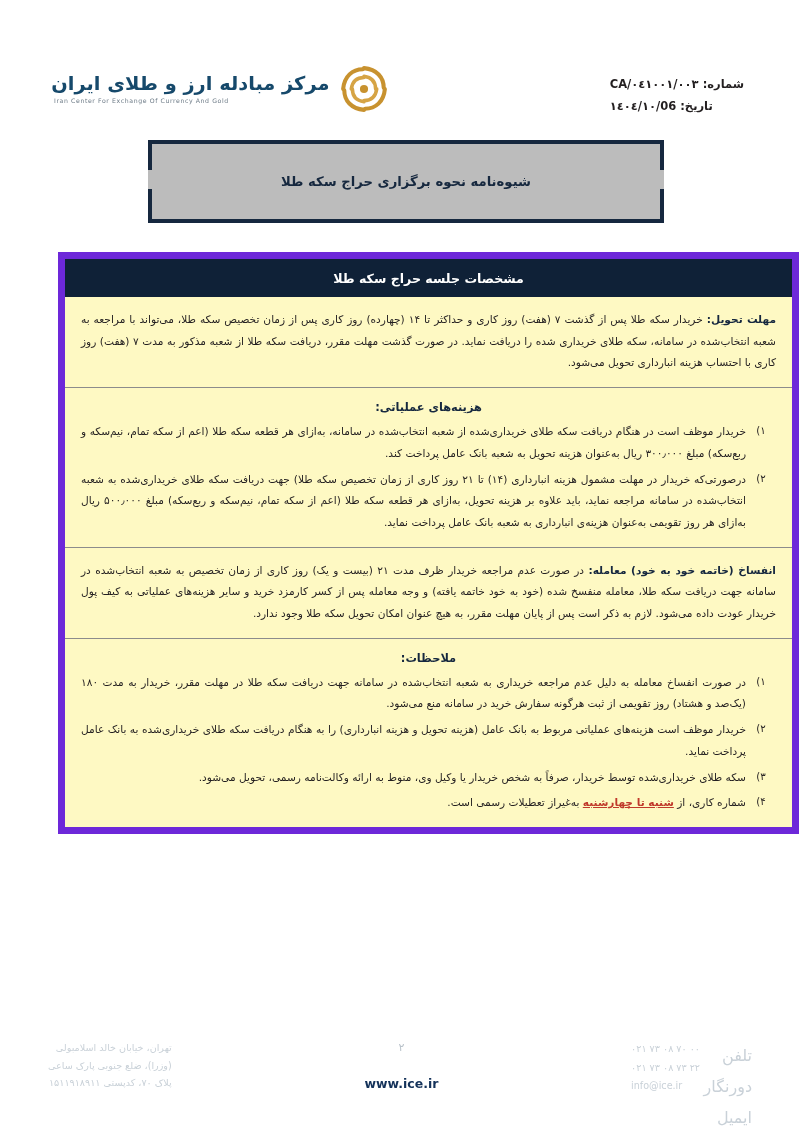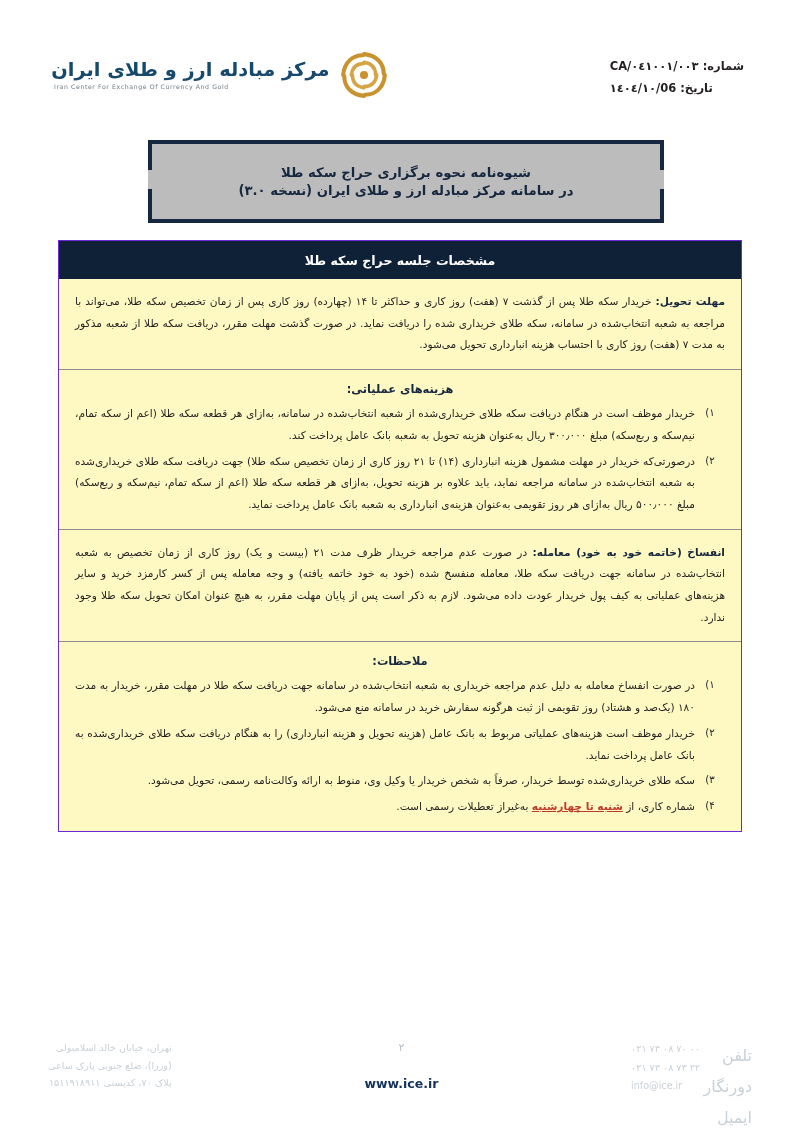--- a/index.html
+++ b/index.html
@@ -26,21 +26,21 @@
   
   .doc-header {
     position: absolute;
     top: 38px;
     left: 40px;
     right: 40px;
     height: 80px;
     display: flex;
     flex-direction: row-reverse;
     justify-content: space-between;
-    align-items: flex-start;
+    align-items: flex-end;
   }
 
   .logo-block {
     display: flex;
     flex-direction: row;
     align-items: center;
     gap: 8px;
     padding-top: 8px;
     padding-left: 14px;
   }
@@ -122,24 +122,24 @@
   .title-line {
     font-size: 13.2px;
     font-weight: bold;
     color: #16283f;
     letter-spacing: 0;
   }
 
   
   .doc-box {
     position: absolute;
-    top: 240px;
+    top: 252px;
     left: 58px;
-    width: 684px;
-    border: 1px solid #6d28d9;
+    width: 741px;
+    border: 7px solid #6d28d9;
     box-sizing: border-box;
     background: #efefef;
   }
 
   .section-bar {
     background: #0f2137;
     color: #ffffff;
     height: 38px;
     display: flex;
     align-items: center;
@@ -313,21 +313,20 @@
 
   <div class="title-banner">
     <span class="edge edge-top"></span>
     <span class="edge edge-bottom"></span>
     <span class="edge edge-l1"></span>
     <span class="edge edge-l2"></span>
     <span class="edge edge-r1"></span>
     <span class="edge edge-r2"></span>
     <div class="title-inner">
       <div class="title-line">شیوه‌نامه نحوه برگزاری حراج سکه طلا</div>
-      <div class="title-line">در سامانه مرکز مبادله ارز و طلای ایران (نسخه ۳.۰)</div>
     </div>
   </div>
 
   <div class="doc-box">
 
     <div class="section-bar">مشخصات جلسه حراج سکه طلا</div>
 
     <div class="section">
       <p class="para">
         <span class="lead">مهلت تحویل:</span>

